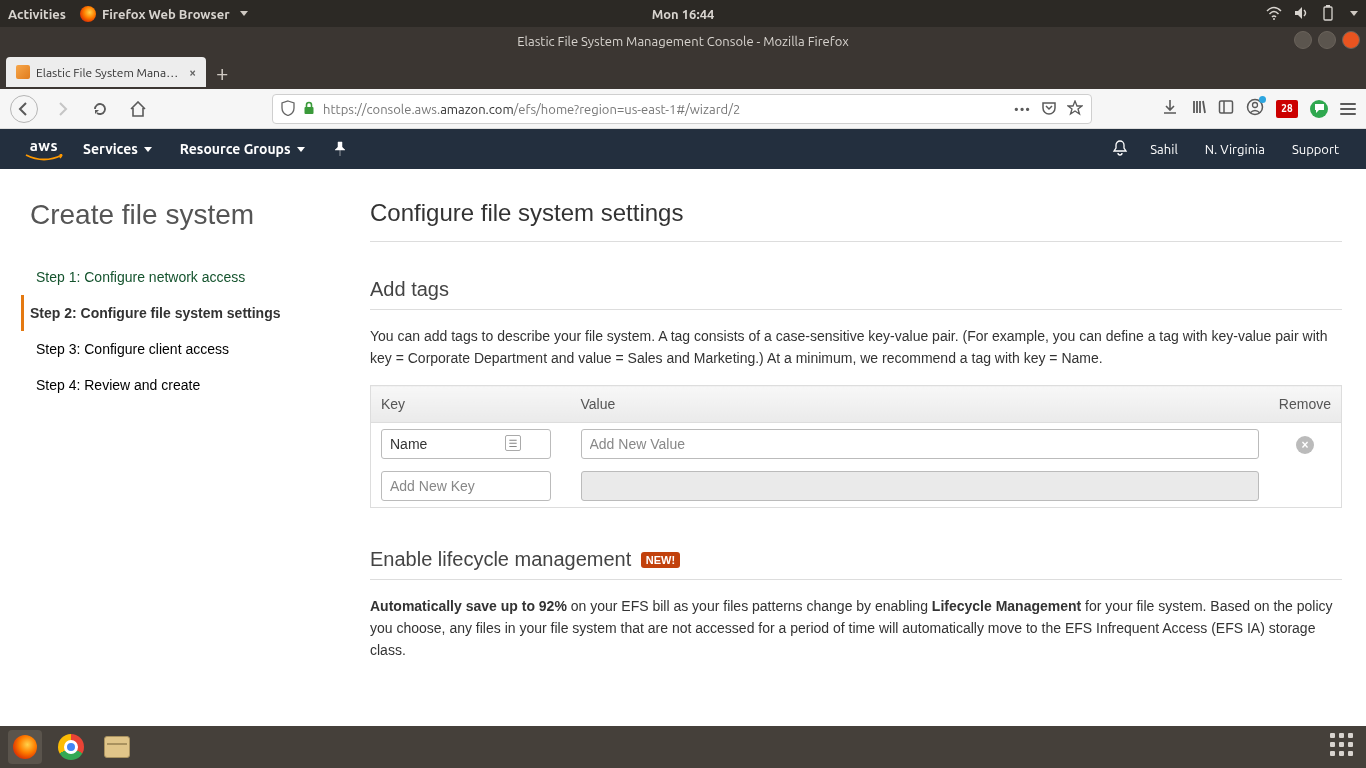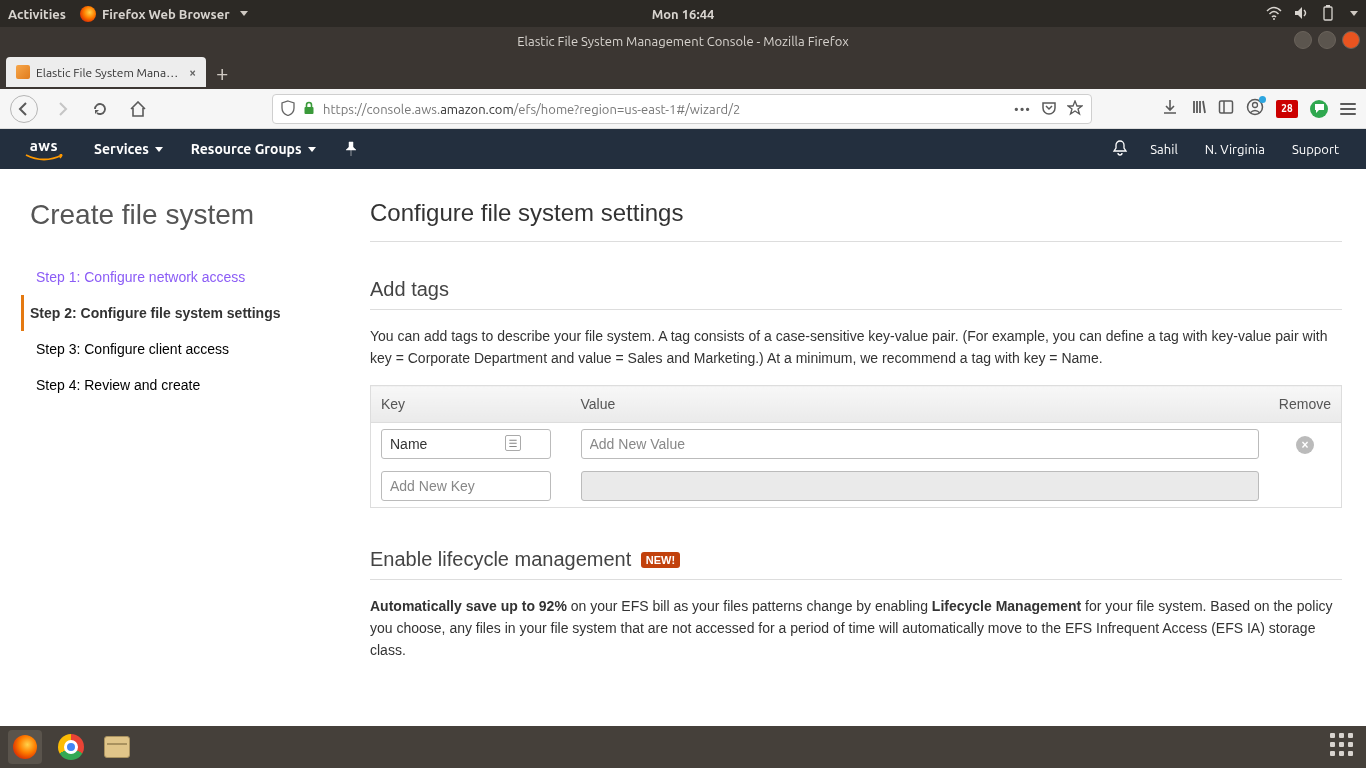--- a/index.html
+++ b/index.html
@@ -36,37 +36,37 @@
 .urlbar .addr { flex:1; overflow:hidden; white-space:nowrap; }
 .urlbar .addr .domain { color:#333; }
 .url-right { margin-left:auto; display:flex; gap:10px; align-items:center; color:#5a5a5a; }
 .ff-right-icons { display:flex; gap:12px; align-items:center; margin-left:auto; color:#5a5a5a;}
 .red-badge { position: relative; }
 .red-badge .box { width:22px; height:18px; background:#cc0000; color:#fff; font-size:10px; display:flex; align-items:center; justify-content:center; border-radius:2px; font-weight:bold;}
 .green-dot { width:18px; height:18px; border-radius:50%; background:#2fa84f; display:flex; align-items:center; justify-content:center; color:#fff; font-size:12px;}
 
 
 .aws-nav { height: 40px; background: #232f3e; color:#fff; display:flex; align-items:center; padding:0 22px; font-size:14px; }
-.aws-logo-wrap { display:flex; flex-direction:column; align-items:center; margin-right:28px;}
+.aws-logo-wrap { display:flex; flex-direction:column; align-items:center; margin-right:17px;}
 .aws-smile { width:44px; height:8px; }
 .aws-smile svg { display:block; }
 .aws-menu { display:flex; gap:28px; align-items:center; font-weight:600;}
 .aws-menu .item { display:flex; align-items:center; gap:6px; cursor:pointer;}
 .aws-menu .caret { width:0;height:0;border-left:4px solid transparent;border-right:4px solid transparent;border-top:5px solid #fff;}
 .aws-right { margin-left:auto; display:flex; align-items:center; gap:22px; font-size:13px;}
 .aws-right .item { display:flex; align-items:center; gap:5px; cursor:pointer;}
 .pin-icon { color:#fff; }
 
 
 .content { height: calc(768px - 27px - 28px - 34px - 40px - 40px - 42px); overflow:auto; padding: 30px 24px 20px 30px; display:flex; gap: 60px; font-family: "Amazon Ember","Helvetica Neue",Arial,sans-serif;}
 .page-title { font-size:28px; color:#555; font-weight:400; margin-bottom: 28px;}
 .left-col { width: 280px; flex-shrink:0;}
 .steps { list-style:none; font-size:14px;}
 .steps li { padding: 10px 0 10px 6px; color:#000000;}
-.steps li.link { color:#8b5cf6; cursor:pointer;}
+.steps li.link { color:#14532d; cursor:pointer;}
 .steps li.active { color:#333; font-weight:bold; border-left:3px solid #e47911; padding-left:6px; margin-left:-9px;}
 .main-col { flex:1; }
 .section-h1 { font-size:24px; color:#333; font-weight:400; padding-bottom:14px; border-bottom:1px solid #ddd; margin-bottom: 36px;}
 .section-h2 { font-size:20px; color:#444; font-weight:400; padding-bottom:8px; border-bottom:1px solid #ddd; margin-bottom:16px;}
 .para { font-size:14px; color:#333; line-height:1.55; margin-bottom:16px;}
 
 
 .tags-table { width:100%; border:1px solid #ddd; border-collapse:collapse; margin-bottom:40px;}
 .tags-table th { text-align:left; font-weight:400; color:#555; background:linear-gradient(#f7f7f7,#eaeaea); padding:10px 10px; border-bottom:1px solid #ddd; font-size:14px;}
 .tags-table th.remove { text-align:center; width:70px;}

